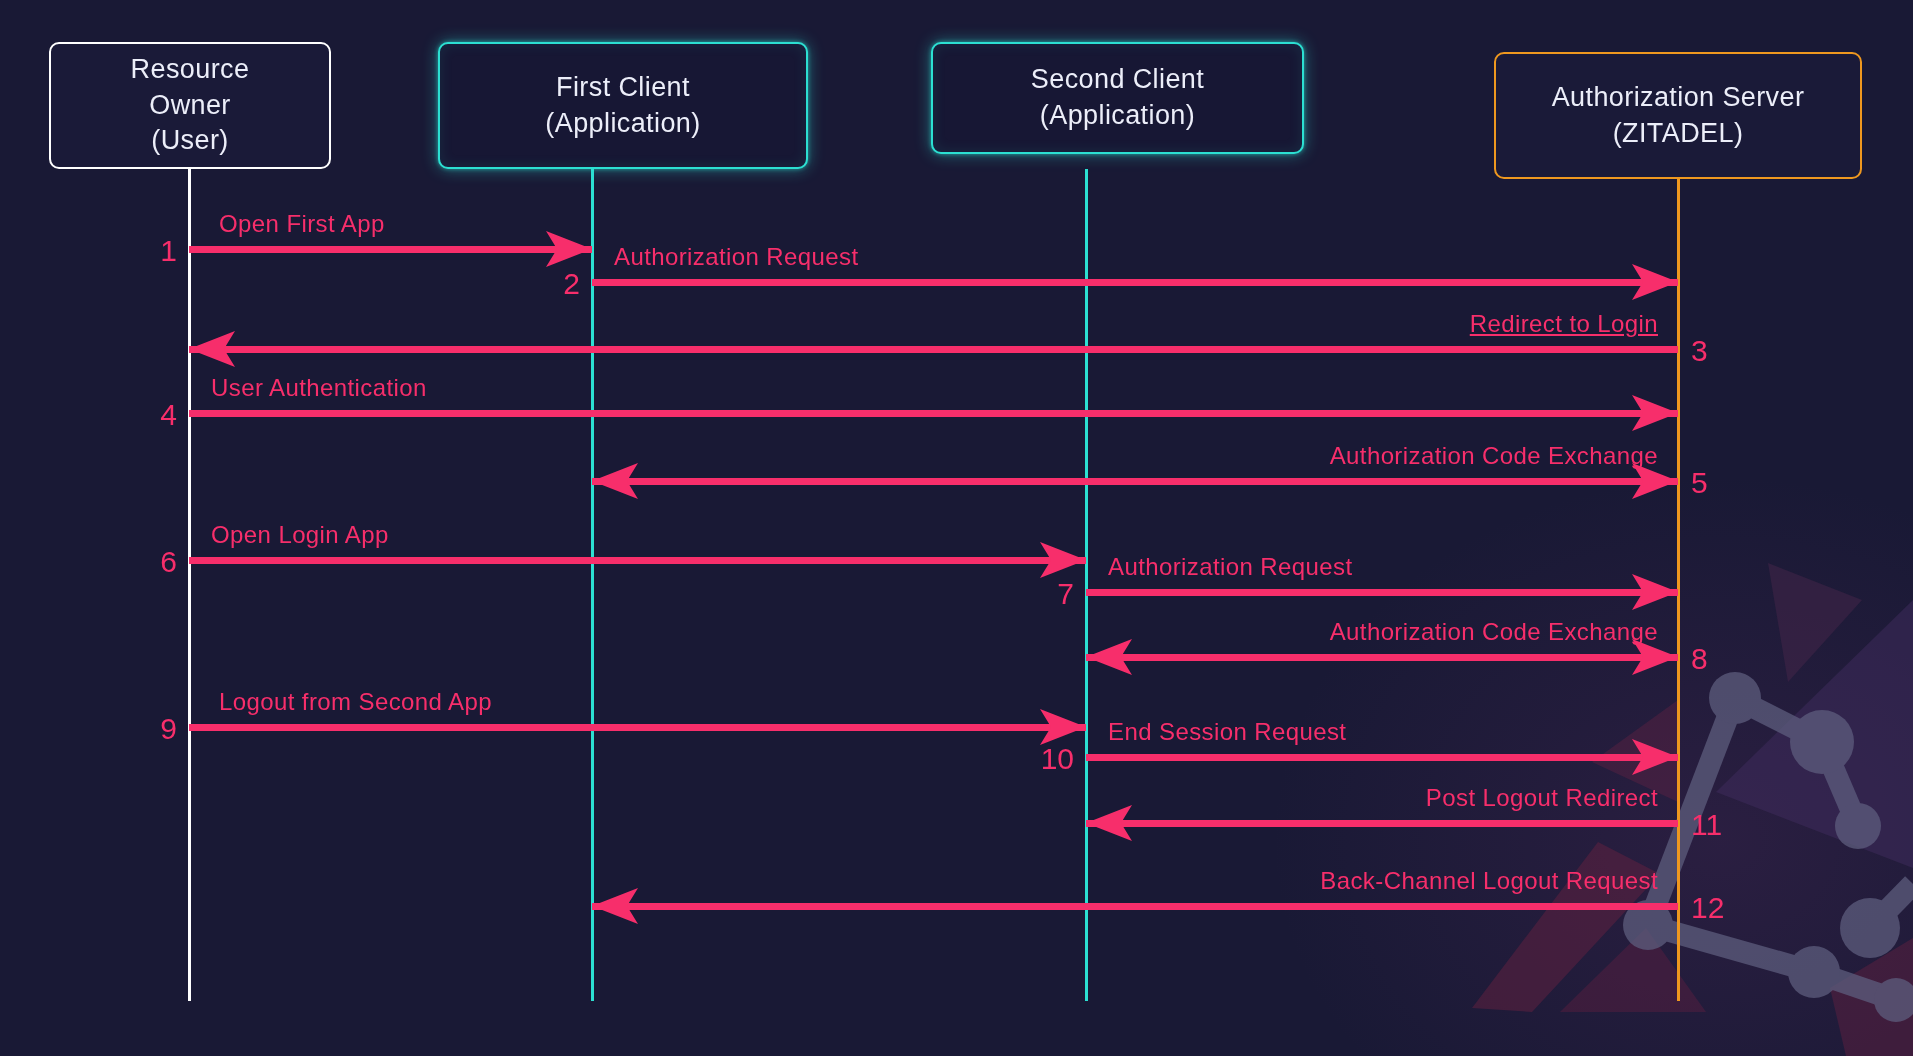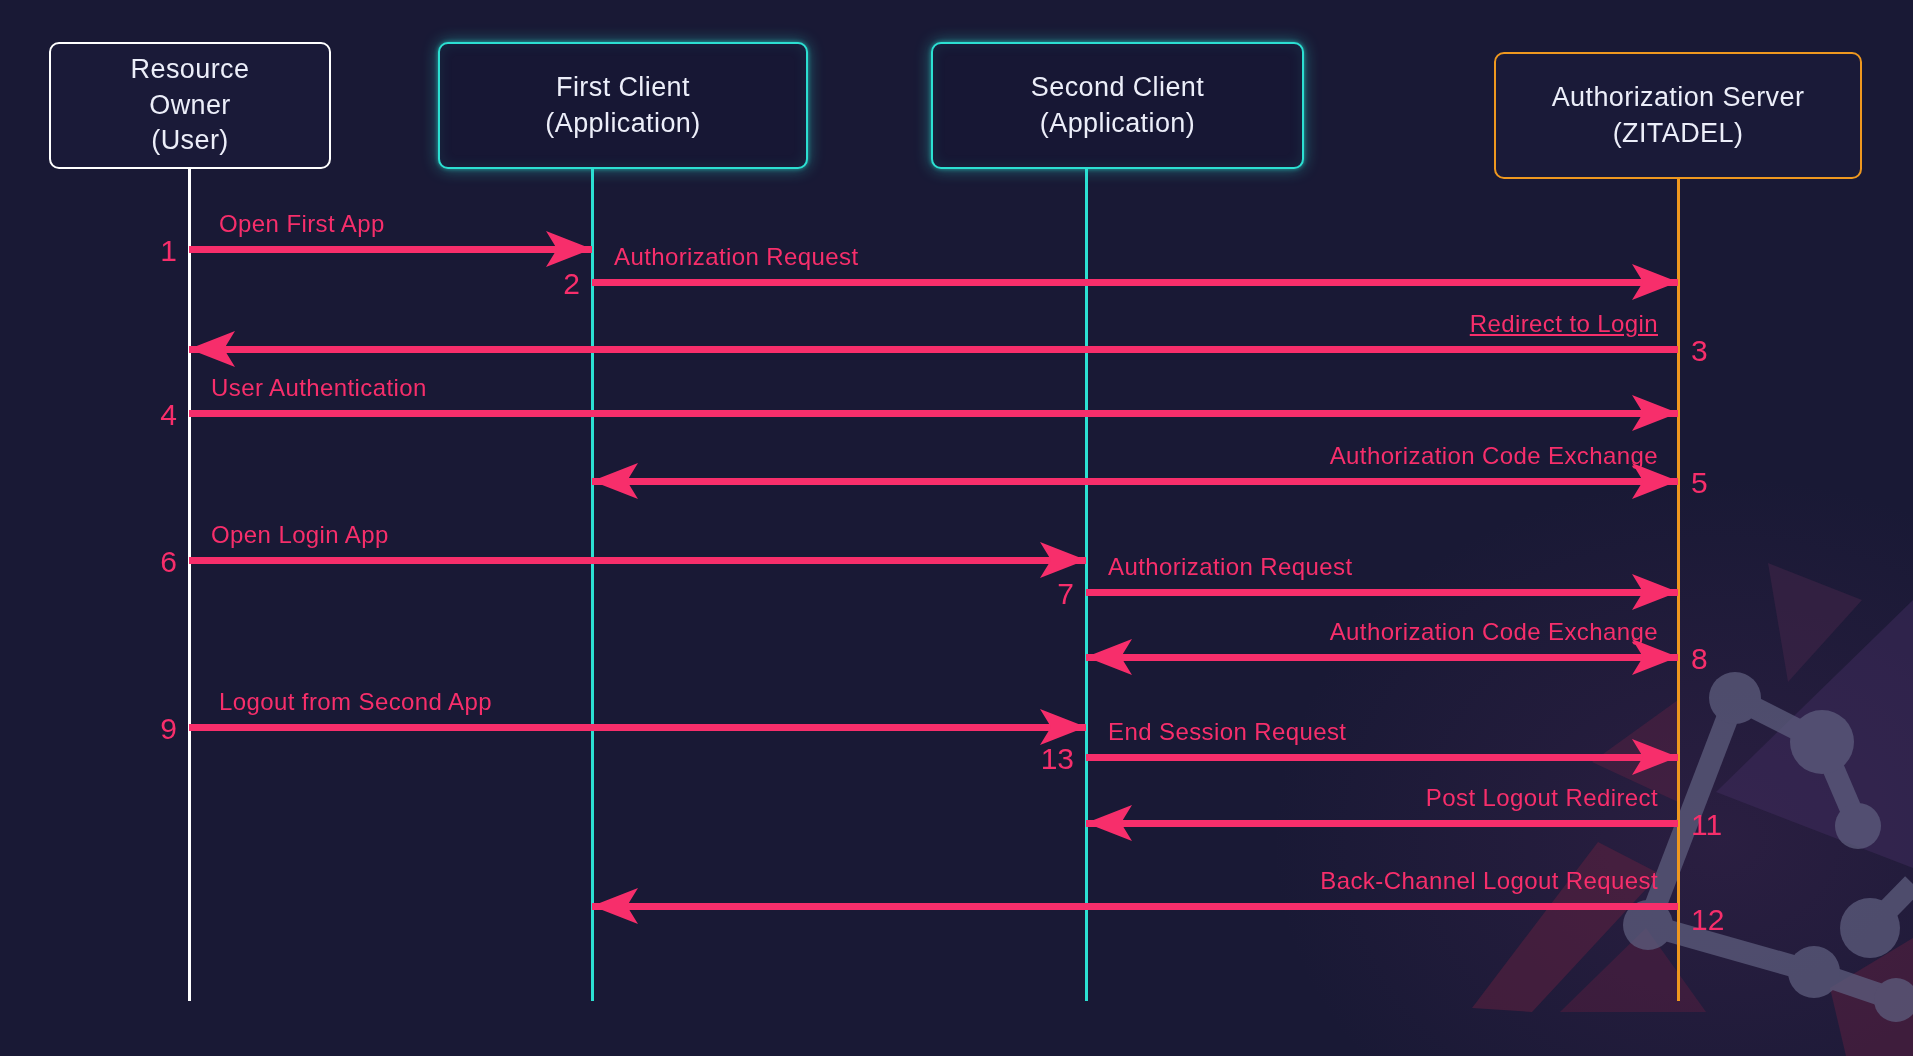--- a/index.html
+++ b/index.html
@@ -90,21 +90,21 @@
   <div id="actors">
       <div class="actor-box" style="left: 49px; top: 42px; width: 282px; height: 127px; border: 2.5px solid rgb(255, 255, 255);">
         <div>Resource</div>
         <div>Owner</div>
         <div>(User)</div>
       </div>
       <div class="actor-box glow" style="left: 407px; top: 42px; width: 370px; height: 127px; border: 2.5px solid rgb(44, 224, 210);">
         <div>First Client</div>
         <div>(Application)</div>
       </div>
-      <div class="actor-box glow" style="left: 900px; top: 42px; width: 373px; height: 127px; border: 2.5px solid rgb(44, 224, 210);">
+      <div class="actor-box glow" style="left: 900px; top: 42px; width: 373px; height: 112px; border: 2.5px solid rgb(44, 224, 210);">
         <div>Second Client</div>
         <div>(Application)</div>
       </div>
       <div class="actor-box" style="left: 1494px; top: 52px; width: 368px; height: 127px; border: 2.5px solid rgb(239, 152, 31);">
         <div>Authorization Server</div>
         <div>(ZITADEL)</div>
       </div>
     </div>
   <div id="messages">
       <div>
@@ -160,28 +160,28 @@
       <div>
         <div class="msg-line" style="left: 189px; width: 897px; top: 723.5px;"></div>
         <div class="arrow-head right" style="top: 709px; left: 1040px;"></div>
         <div class="msg-label" style="top: 687px; left: 219px;">Logout from Second App</div>
         <div class="msg-num" style="top: 712px; right: 1736px;">9</div>
       </div>
       <div>
         <div class="msg-line" style="left: 1086px; width: 592px; top: 753.5px;"></div>
         <div class="arrow-head right" style="top: 739px; left: 1632px;"></div>
         <div class="msg-label" style="top: 717px; left: 1108px;">End Session Request</div>
-        <div class="msg-num" style="top: 742px; right: 839px;">13</div>
+        <div class="msg-num" style="top: 742px; right: 839px;">10</div>
       </div>
       <div>
         <div class="msg-line" style="left: 1086px; width: 592px; top: 819.5px;"></div>
         <div class="arrow-head left" style="top: 805px; left: 1086px;"></div>
         <div class="msg-label" style="top: 783px; right: 255px;">Post Logout Redirect</div>
         <div class="msg-num" style="top: 808px; left: 1691px;">11</div>
       </div>
       <div>
         <div class="msg-line" style="left: 592px; width: 1086px; top: 902.5px;"></div>
         <div class="arrow-head left" style="top: 888px; left: 592px;"></div>
         <div class="msg-label" style="top: 866px; right: 255px;">Back-Channel Logout Request</div>
-        <div class="msg-num" style="top: 891px; left: 1691px; margin-top: 12px;">12</div>
+        <div class="msg-num" style="top: 891px; left: 1691px;">12</div>
       </div>
     </div>
 </div>
 
 </body></html>

